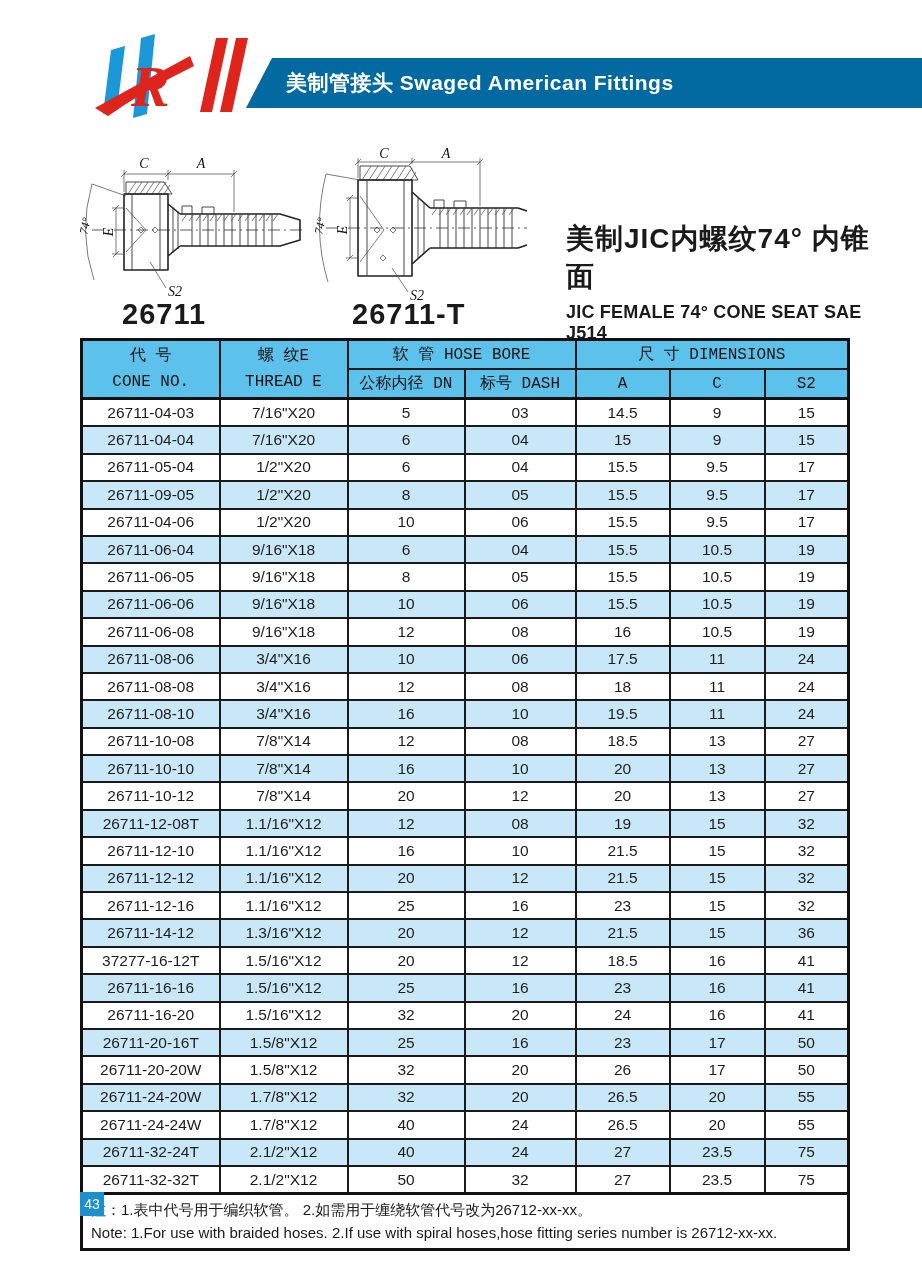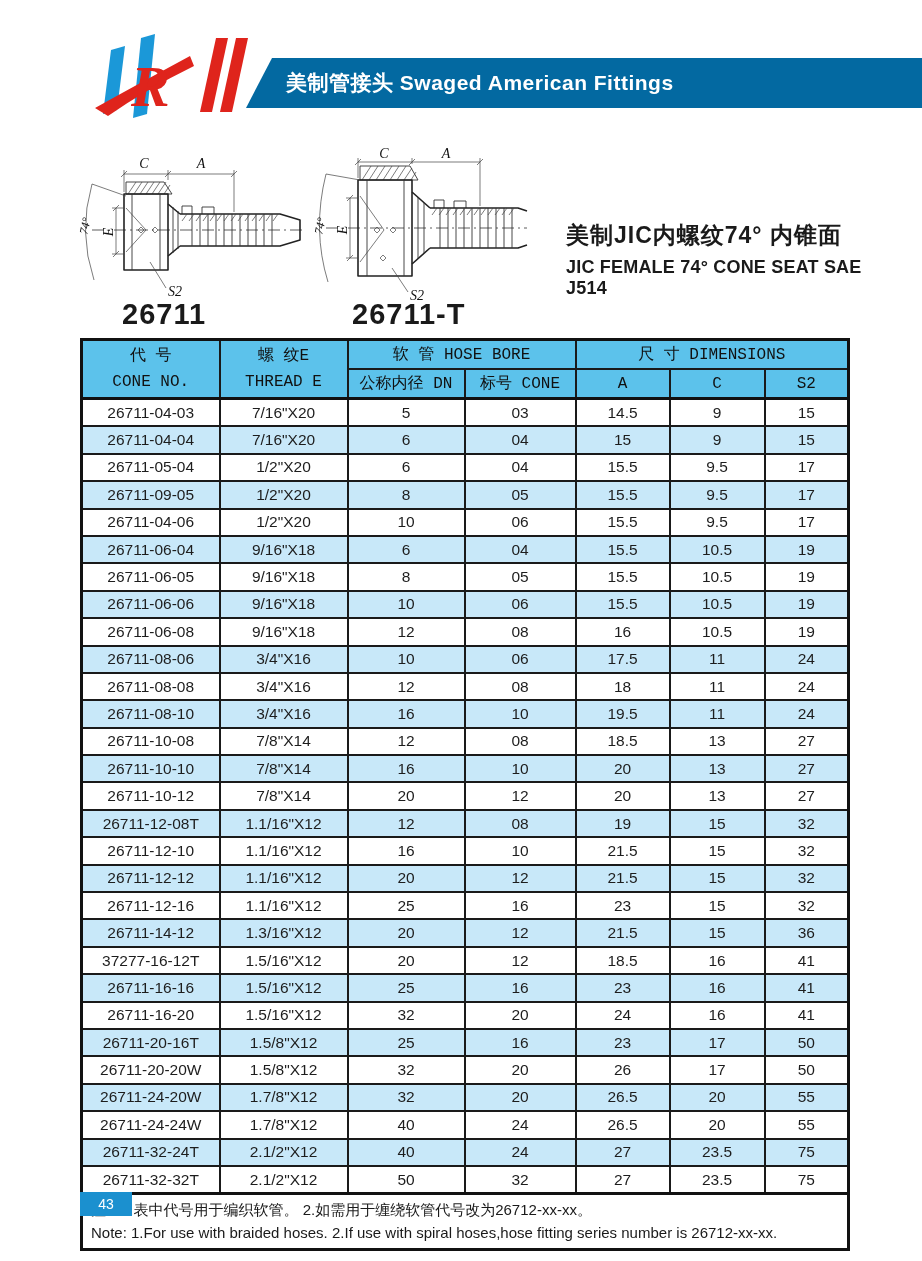--- a/index.html
+++ b/index.html
@@ -15,21 +15,21 @@
 
   
   .fig-svg{position:absolute;}
   .fig-left{left:76px;top:150px;}
   .fig-right{left:314px;top:146px;}
   .caption{position:absolute;top:298px;width:160px;text-align:left;
            font-size:29px;font-weight:bold;letter-spacing:1px;}
   .cap-left{left:122px;}
   .cap-right{left:352px;}
   .prod-title{position:absolute;left:566px;top:220px;width:330px;}
-  .prod-title .zh{font-size:23px;font-weight:bold;letter-spacing:1px;}
+  .prod-title .zh{font-size:28px;font-weight:bold;letter-spacing:1px;}
   .prod-title .en{font-size:18px;font-weight:bold;margin-top:6px;letter-spacing:.2px;}
 
   svg .ol{fill:none;stroke:#222;stroke-width:1.6;stroke-linejoin:round;}
   svg .thin{fill:none;stroke:#333;stroke-width:0.9;}
   svg .hair{fill:none;stroke:#444;stroke-width:0.7;}
   svg .cl{stroke:#333;stroke-width:0.8;stroke-dasharray:12 4 2 4;}
   svg .dim{font-family:"Liberation Serif",serif;font-style:italic;font-size:14px;fill:#111;}
   svg .dim2{font-family:"Liberation Serif",serif;font-style:italic;font-size:12px;fill:#111;}
 
   
@@ -39,21 +39,21 @@
           font-weight:normal;overflow:hidden;white-space:nowrap;}
   .dtable thead th{background:#5cc2eb;font-size:16px;color:#111;height:27px;font-family:Liberation Mono, monospace;}
   .dtable thead .hb{border-bottom:3px solid #111;}
   .dtable thead .two{line-height:26px;}
   .dtable tbody td{font-size:15.5px;height:25.4px;color:#1d1d1d;background:#ffffff;}
   .dtable tbody tr.alt td{background:#c8e8f9;}
   .dtable tfoot td{background:#ffffff;text-align:left;font-size:15px;line-height:1.5;
           padding:4px 8px;border-top:3px solid #111;}
 
   
-  .pagenum{position:absolute;left:80px;top:1192px;width:52px;height:24px;background:#1b90cf;
+  .pagenum{position:absolute;left:80px;top:1192px;width:24px;height:24px;background:#1b90cf;
            color:#fff;font-size:14px;line-height:24px;text-align:center;}
 </style>
 </head>
 <body>
 
 <div class="page">
 
   <svg class="logo-svg" width="165" height="95" viewBox="0 0 165 95">
     <polygon points="16,22 30,18 22,82 8,86" fill="#1b98d8"></polygon>
     <polygon points="46,10 60,6 52,86 38,90" fill="#1b98d8"></polygon>
@@ -253,21 +253,21 @@
         </th>
         <th rowspan="2" class="hb two">
           <div>螺  纹E</div>
           <div>THREAD E</div>
         </th>
         <th colspan="2">软  管  HOSE BORE</th>
         <th colspan="3">尺  寸 DIMENSIONS</th>
       </tr>
       <tr>
         <th class="hb">公称内径 DN</th>
-        <th class="hb">标号 CONE</th>
+        <th class="hb">标号 DASH</th>
         <th class="hb">A</th>
         <th class="hb">C</th>
         <th class="hb">S2</th>
       </tr>
     </thead>
     <tbody id="spec-rows">
         <tr>
           <td>26711-04-03</td>
           <td>7/16"X20</td>
           <td>5</td>

